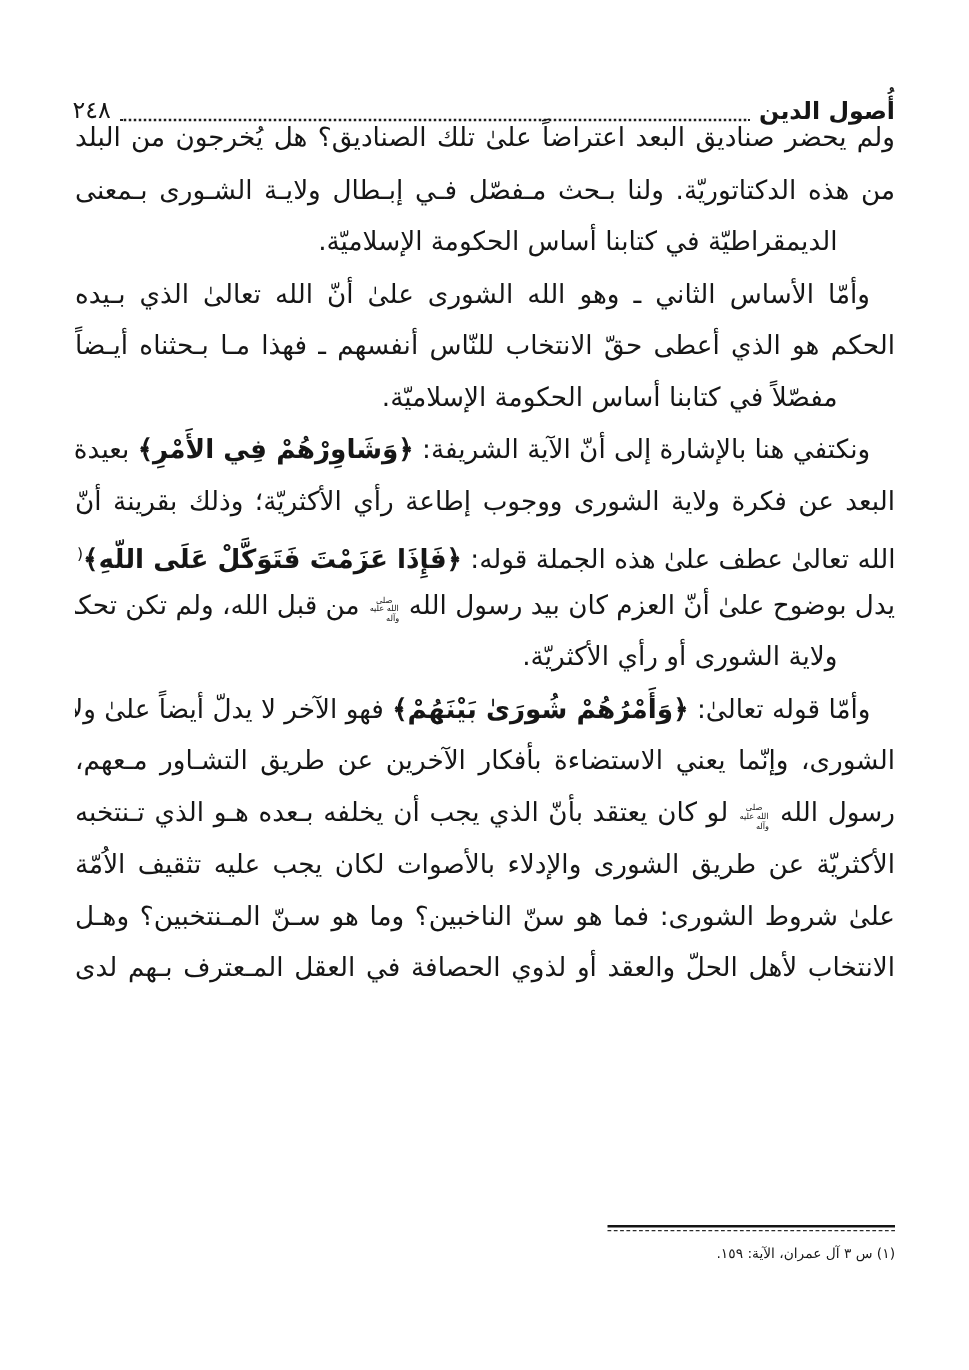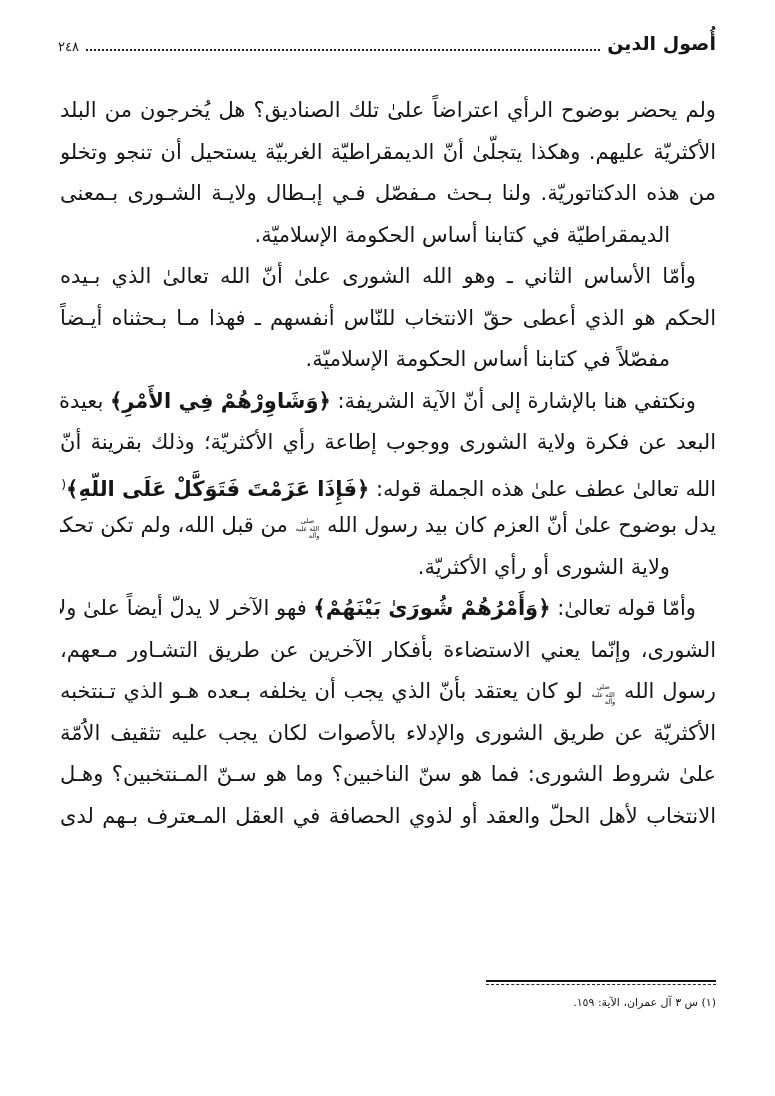--- a/index.html
+++ b/index.html
@@ -28,23 +28,24 @@
     white-space: nowrap;
     line-height: 1.4;
   }
   .leader {
     flex: 1;
     border-bottom: 2px dotted #1d1d1d;
     margin: 0 7px 6px 7px;
     height: 1px;
   }
   .page-number {
-    font-size: 13px;
+    font-size: 19px;
     white-space: nowrap;
     line-height: 1.5;
+    margin-top: 44px;
   }
   
   .text-body {
     position: absolute;
     top: 90px;
     right: 59px;
     left: 60px;
   }
   .line {
     height: 41.5px;
@@ -105,22 +106,21 @@
 <div class="page">
 
   <div class="header">
     <span class="book-title">أُصول الدين</span>
     <span class="leader"></span>
     <span class="page-number">٢٤٨</span>
   </div>
 
   <div class="text-body">
       <div class="para">
-        <div class="line"><span>ولم يحضر بوضوح الرأي اعتراضاً علىٰ تلك الصناديق؟ هل يُخرجون من البلد</span></div>
-        <div class="line"><span>الأكثريّة عليهم. وهكذا يتجلّىٰ أنّ الديمقراطيّة الغربيّة يستحيل أن تنجو وتخلو</span></div>
+        <div class="line"><span>ولم يحضر صناديق البعد اعتراضاً علىٰ تلك الصناديق؟ هل يُخرجون من البلد</span></div>
         <div class="line"><span>من هذه الدكتاتوريّة. ولنا بـحث مـفصّل فـي إبـطال ولايـة الشـورى بـمعنى</span></div>
         <div class="line end"><span>الديمقراطيّة في كتابنا أساس الحكومة الإسلاميّة.</span></div>
       </div>
       <div class="para indent">
         <div class="line"><span>وأمّا الأساس الثاني ـ وهو الله الشورى علىٰ أنّ الله تعالىٰ الذي بـيده</span></div>
         <div class="line"><span>الحكم هو الذي أعطى حقّ الانتخاب للنّاس أنفسهم ـ فهذا مـا بـحثناه أيـضاً</span></div>
         <div class="line end"><span>مفصّلاً في كتابنا أساس الحكومة الإسلاميّة.</span></div>
       </div>
       <div class="para indent">
         <div class="line"><span>ونكتفي هنا بالإشارة إلى أنّ الآية الشريفة: </span><span class="verse">﴿وَشَاوِرْهُمْ فِي الأَمْرِ﴾</span><span> بعيدة كلّ</span></div>

